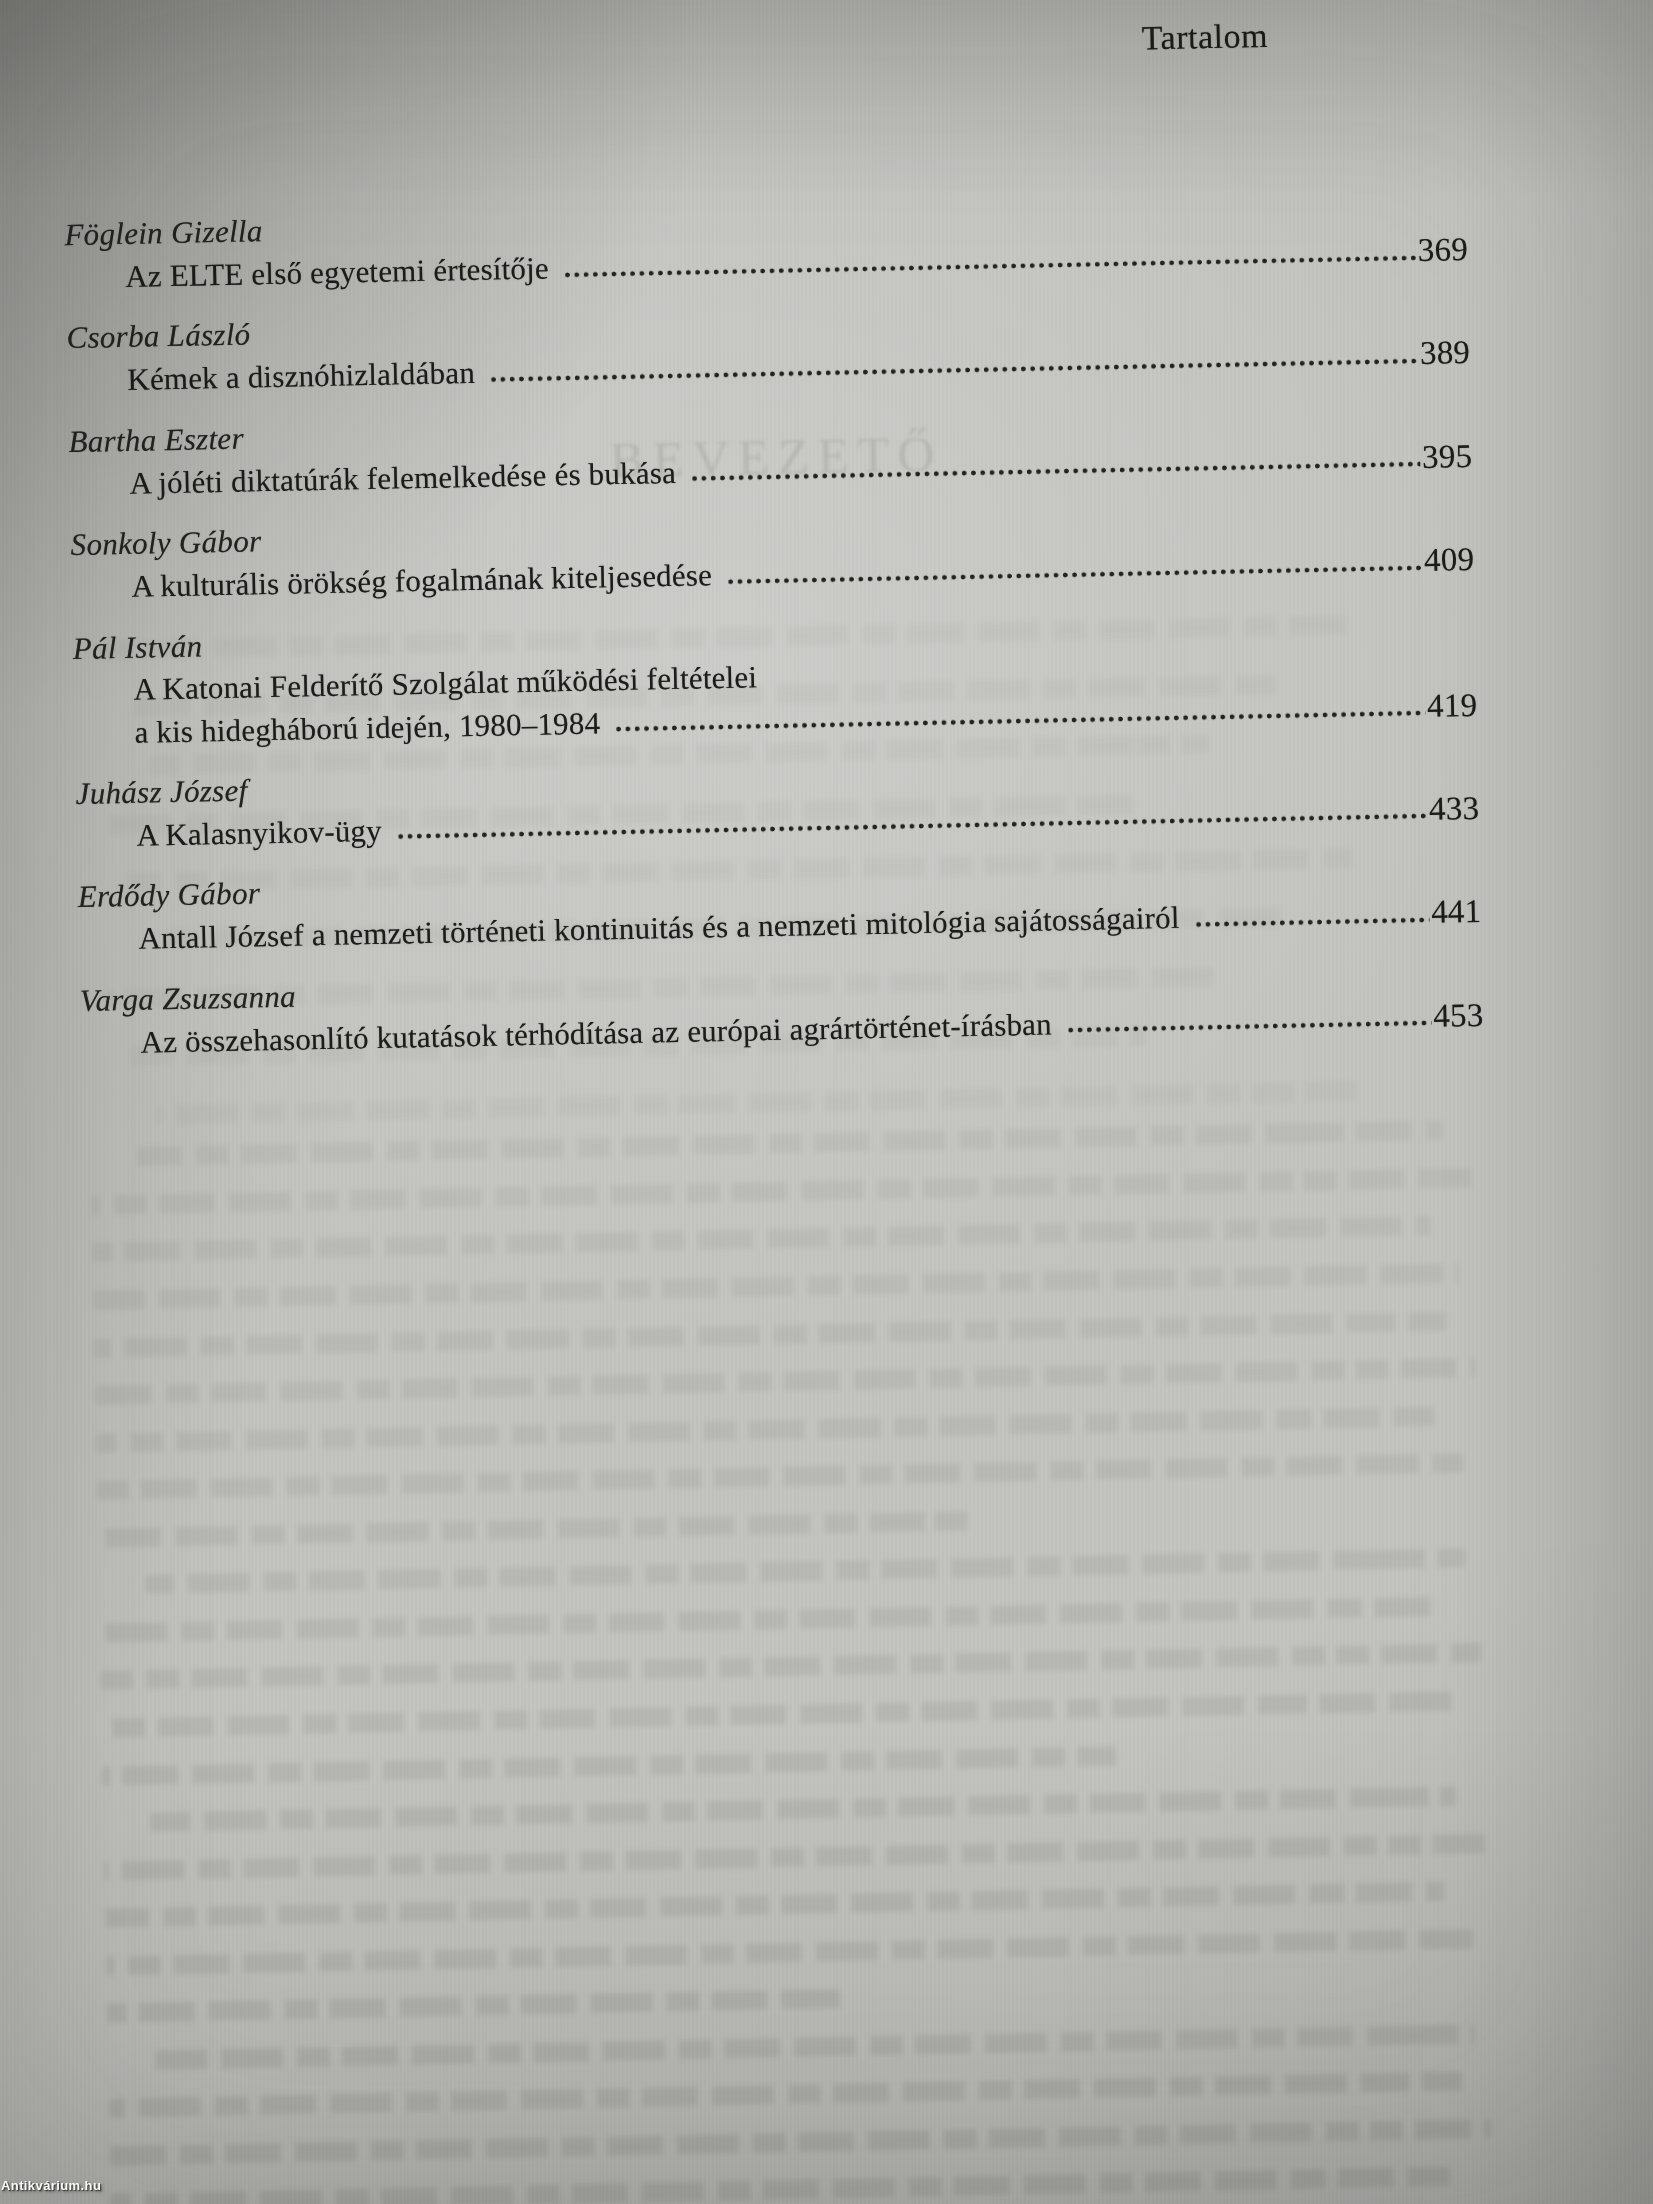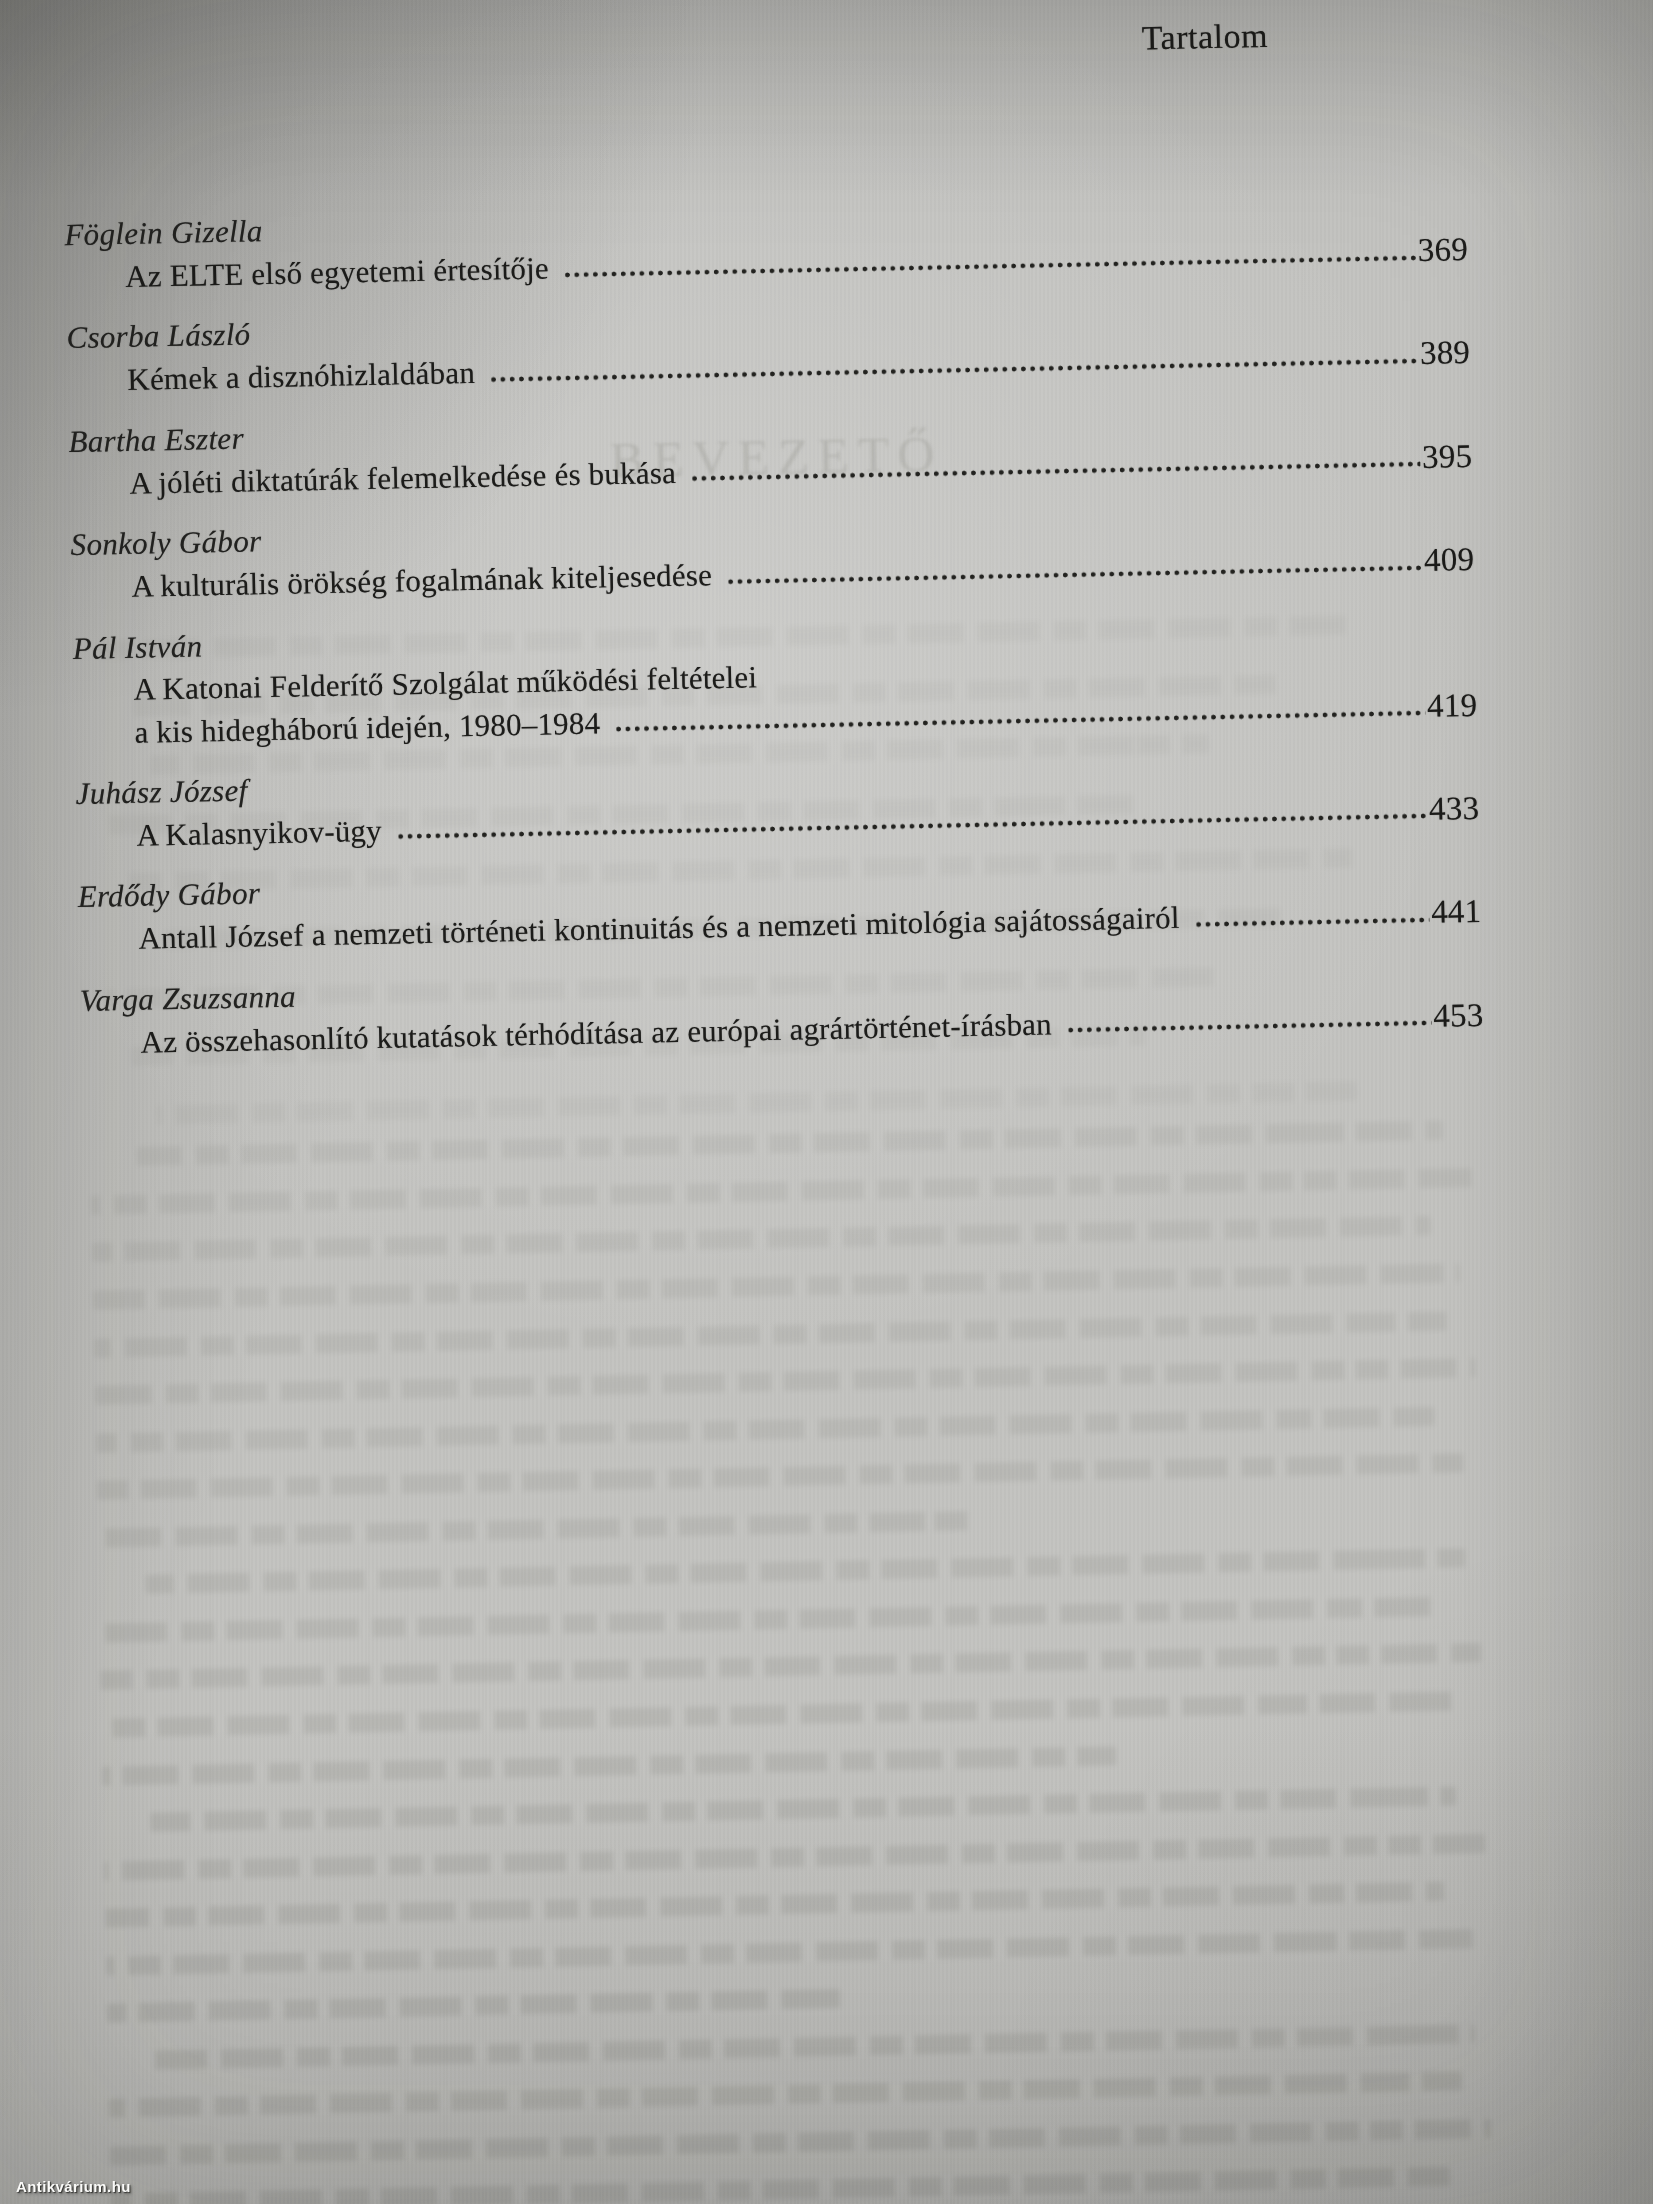--- a/index.html
+++ b/index.html
@@ -86,24 +86,24 @@
   .vignette{
     position:absolute;inset:0;
     pointer-events:none;
     box-shadow:inset 0 0 252px rgba(28,28,24,0.20);
     background-image:
       radial-gradient(circle at 0% 0%, rgba(20,20,18,0.20), rgba(0,0,0,0) 26%),
       radial-gradient(circle at 100% 100%, rgba(20,20,18,0.08), rgba(0,0,0,0) 25%);
   }
   .watermark{
     position:absolute;
-    left:16px;top:2178px;
+    left:1px;top:2178px;
     font-family:"Liberation Sans","DejaVu Sans",sans-serif;
     font-weight:bold;
-    font-size:15px;
+    font-size:13px;
     letter-spacing:0.4px;
     color:#fafaf8;
     text-shadow:1px 1px 1px rgba(45,45,42,0.9), 1.9px 1.9px 2.9px rgba(45,45,42,0.55);
   }
 </style>
 </head>
 <body>
 
 <div class="photo">
   <div class="tilt">

